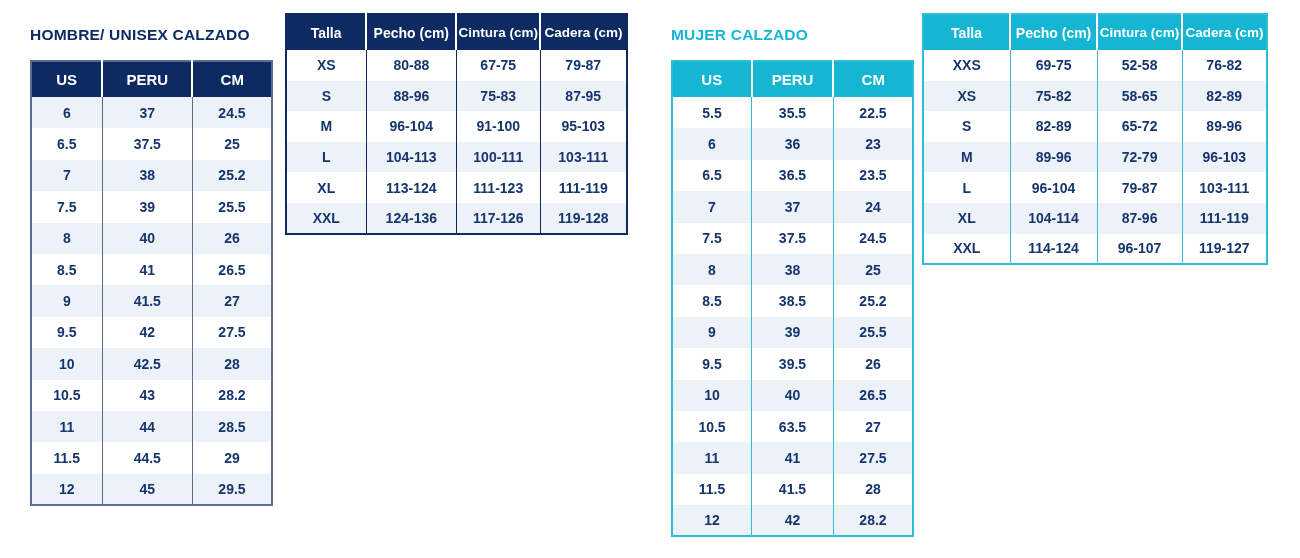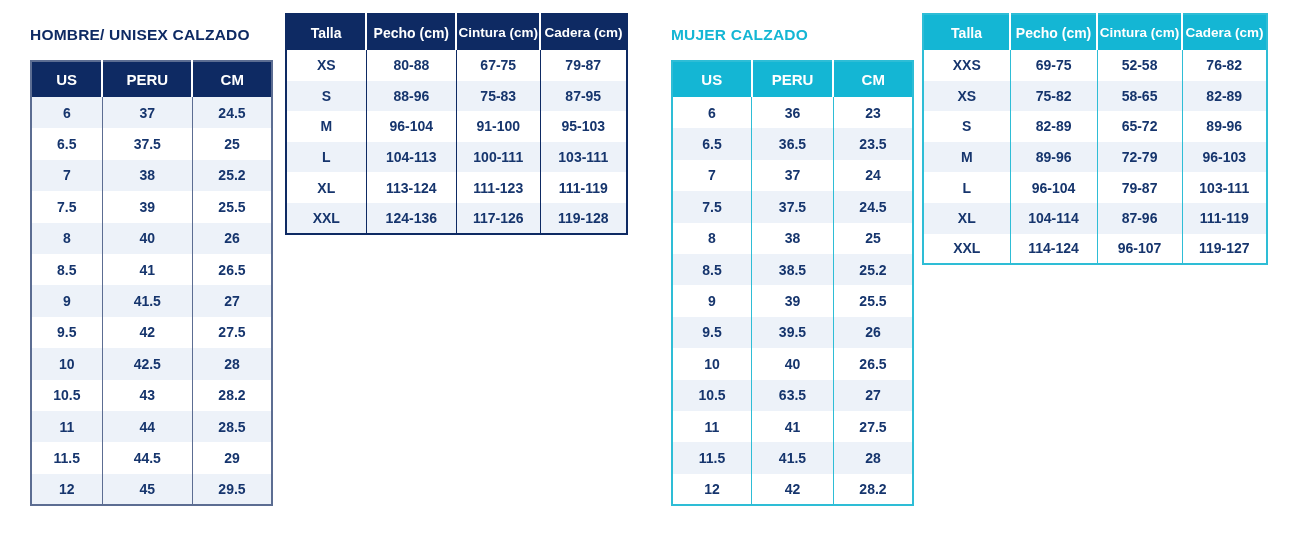--- a/index.html
+++ b/index.html
@@ -225,20 +225,25 @@
     <table>
       <thead>
           <tr>
             <th>US</th>
             <th>PERU</th>
             <th>CM</th>
           </tr>
         </thead>
       <tbody>
           <tr>
+            <td>5.5</td>
+            <td>35.5</td>
+            <td>22.5</td>
+          </tr>
+          <tr>
             <td>6</td>
             <td>36</td>
             <td>23</td>
           </tr>
           <tr>
             <td>6.5</td>
             <td>36.5</td>
             <td>23.5</td>
           </tr>
           <tr>

